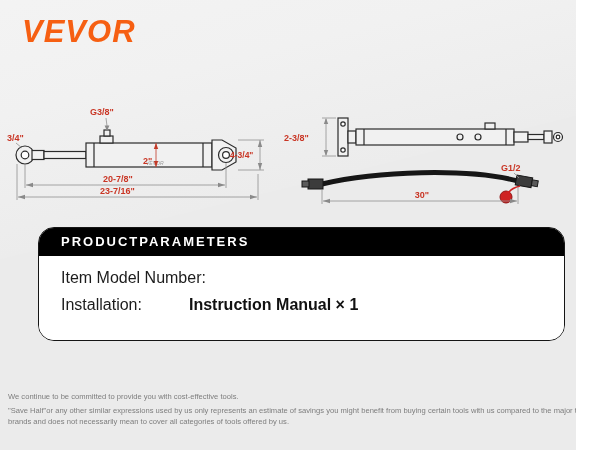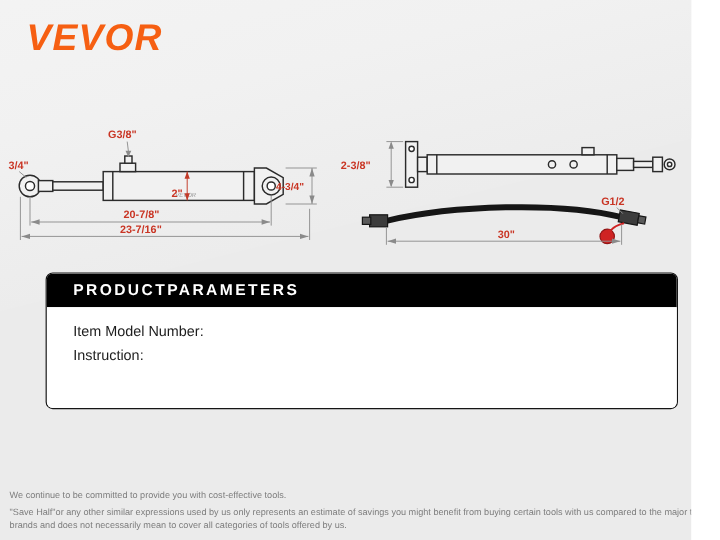--- a/index.html
+++ b/index.html
@@ -17,34 +17,34 @@
   .layer { position: absolute; z-index: 1; }
   .logo {
     left: 22px; top: 14px;
     color: #f65f12; font-size: 31px; font-weight: bold; font-style: italic;
     letter-spacing: 1px;
   }
   svg.drawing { position: absolute; z-index: 1; }
   svg text { font-family: "Liberation Sans", sans-serif; }
   .panel {
     left: 38px; top: 227px; width: 527px;
-    border-radius: 6px; overflow: hidden; border: 1px solid #151515;
+    border-radius: 16px; overflow: hidden; border: 1px solid #151515;
     background: #fff;
   }
   .panel-header {
     background: #000; color: #fff; height: 28px; line-height: 28px;
     padding-left: 22px; font-size: 13px; font-weight: bold; letter-spacing: 2px;
   }
   .panel-body { background: #fff; padding: 13px 16px 13px 22px; min-height: 84px; }
-  .row { display: flex; align-items: center; margin-bottom: 6px; font-size: 12px; color: #1c1c1c; gap: 40px; }
+  .row { display: flex; align-items: center; margin-bottom: 6px; font-size: 16px; color: #1c1c1c; gap: 40px; }
   .row .lbl { white-space: nowrap; margin-right: 7px; font-weight: normal; }
   .row .val { font-weight: bold; color: #111; line-height: 1.45; }
   .footer {
     left: 8px; top: 391px; width: 584px;
-    font-size: 7.6px; color: #7d7d7d; line-height: 1.45; margin-top: 16px;
+    font-size: 7.6px; color: #7d7d7d; line-height: 1.45;
   }
   .footer p { margin-bottom: 3px; }
 </style>
 </head>
 <body>
 
 <div class="stage">
 
   <div class="layer logo">VEVOR</div>
 
@@ -153,22 +153,23 @@
 
   <div class="layer panel">
     <div class="panel-header">
       <span>PRODUCTPARAMETERS</span>
     </div>
     <div class="panel-body">
       <div class="row">
         <span class="lbl">Item Model Number:</span>
       </div>
       <div class="row">
-        <span class="lbl">Instruction:</span>
+        <span class="lbl">Installation:</span>
         <div class="val">
+          <div>Instruction Manual × 1</div>
         </div>
       </div>
     </div>
   </div>
 
   <div class="layer footer">
     <p>We continue to be committed to provide you with cost-effective tools.</p>
     <p>"Save Half"or any other similar expressions used by us only represents an estimate of savings you might benefit from buying certain tools with us compared to the major top brands and does not necessarily mean to cover all categories of tools offered by us.</p>
   </div>
 

